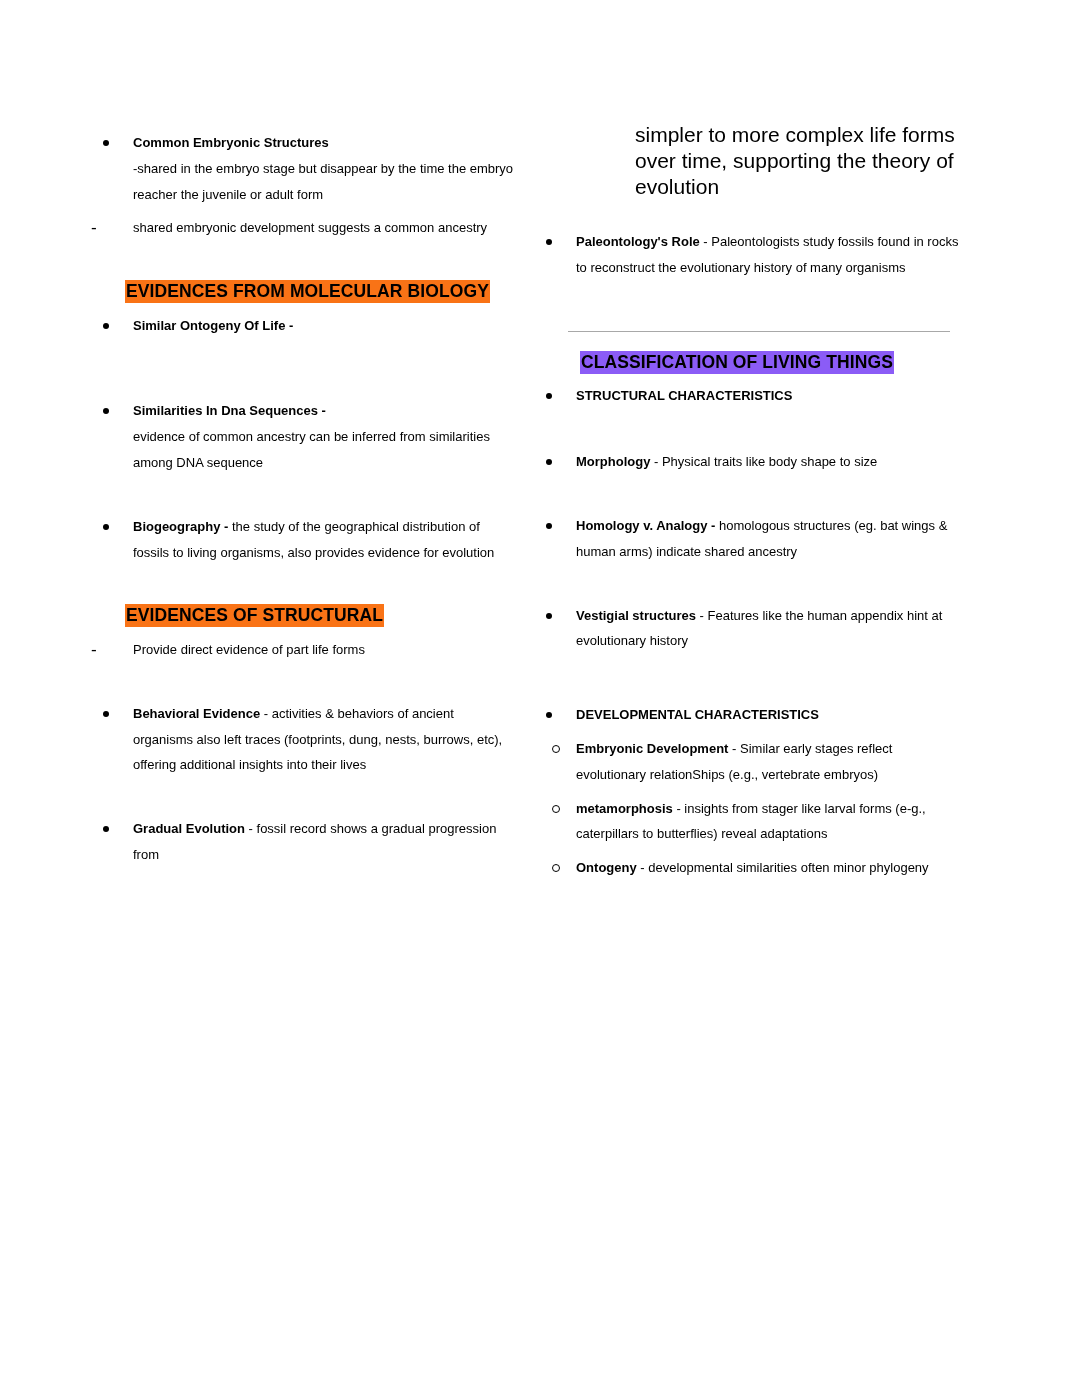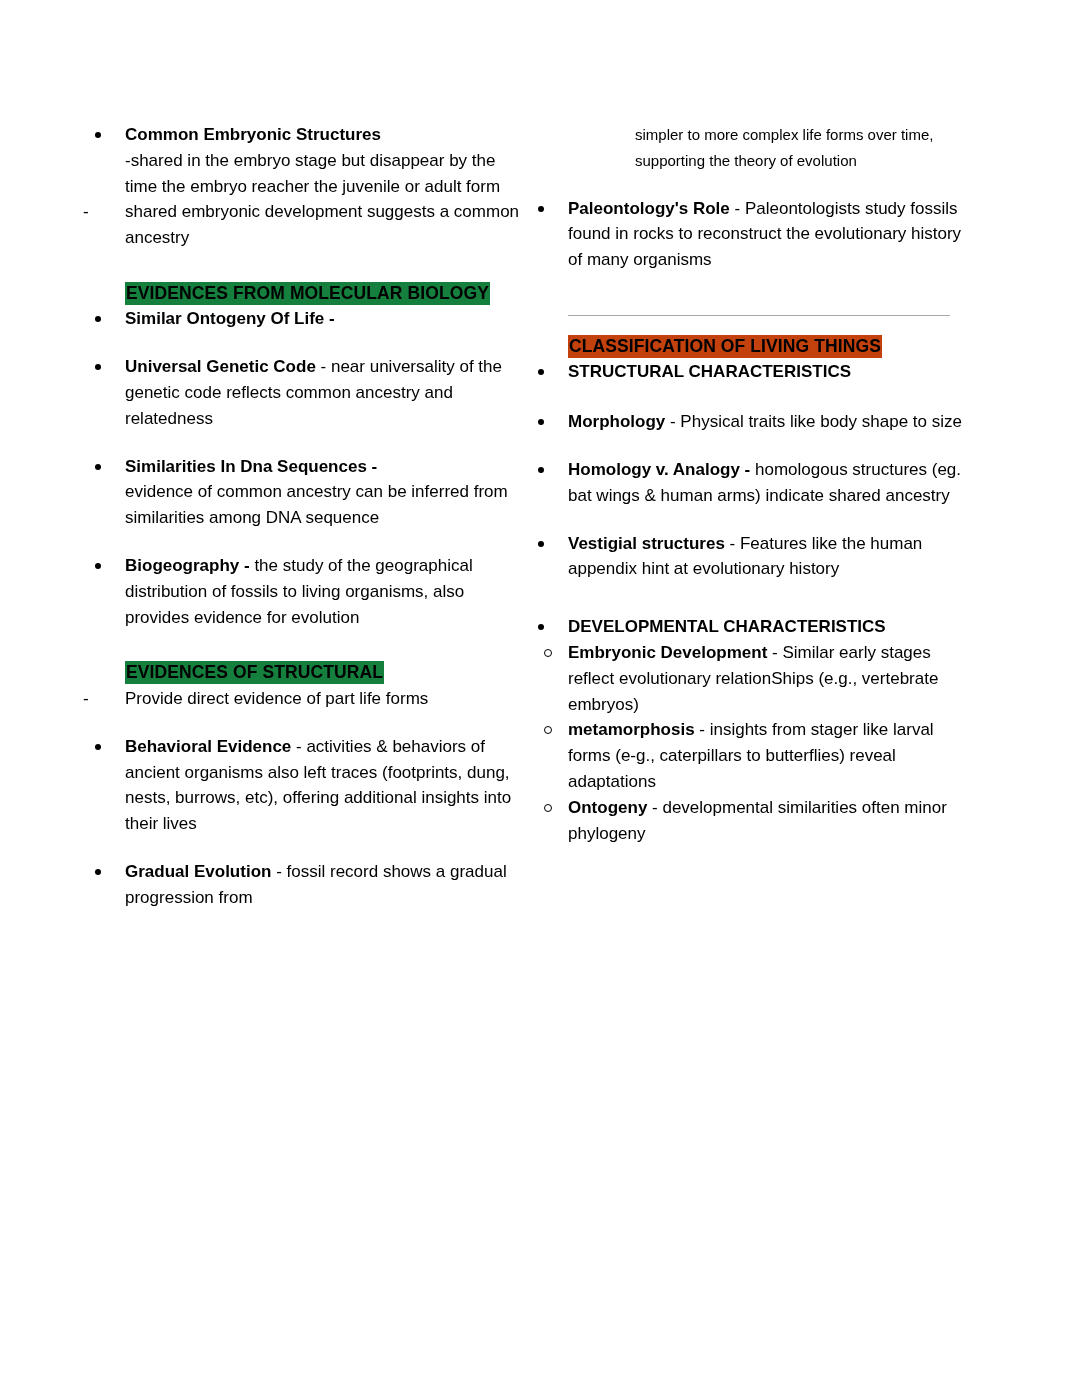--- a/index.html
+++ b/index.html
@@ -30,38 +30,38 @@
   
   .heading {
     font-size: 17.5px;
     font-weight: bold;
     line-height: 25.5px;
     letter-spacing: 0.1px;
     margin: 0;
     display: block;
   }
   .heading .hl {
-    background: #15803d;
+    background: #f97316;
     padding: 1px 1px 2px 1px;
     box-decoration-break: clone;
     -webkit-box-decoration-break: clone;
   }
-  .heading.strong .hl { background: #c2410c; }
+  .heading.strong .hl { background: #8b5cf6; margin-left: 12px; }
 
   
   ul.lvl1, ul.lvl2 {
     list-style: none;
     margin: 0;
     padding: 0;
   }
   li.item {
     position: relative;
-    font-size: 17px;
+    font-size: 13px;
     line-height: 25.8px;
-    margin: 0;
+    margin: 8px;
   }
   
   li.bullet::before {
     content: "";
     position: absolute;
     width: 6px; height: 6px;
     border-radius: 50%;
     background: #000;
     left: -30px;
     top: 10px;
@@ -97,21 +97,21 @@
   .gap-lg { height: 30px; }
 
   hr.rule {
     border: none;
     border-top: 1.2px solid #a8a8a8;
     margin: 0;
     width: 382px;
   }
 
   .cont { 
-    font-size: 15px;
+    font-size: 21px;
     line-height: 25.8px;
     margin-left: 67px;
   }
 </style>
 </head>
 <body>
 
 <div class="page">
 
   <div class="col col-left">
@@ -121,21 +121,20 @@
       <li class="item dash indent-l1"><span>shared embryonic development suggests a common ancestry</span></li>
     </ul>
 
     <div class="gap-lg"></div>
 
     <div class="heading"><span class="hl">EVIDENCES FROM MOLECULAR BIOLOGY</span></div>
 
     <ul class="lvl1">
       <li class="item bullet indent-l1"><b>Similar Ontogeny Of Life -</b><br></li>
       <li class="gap-md none"></li>
-      <li class="item bullet indent-l1"><b>Universal Genetic Code</b><span> - near universality of the genetic code reflects common ancestry and relatedness</span></li>
       <li class="gap-md none"></li>
       <li class="item bullet indent-l1"><b>Similarities In Dna Sequences -</b><br><span>evidence of common ancestry can be inferred from similarities among DNA sequence</span></li>
       <li class="gap-md none"></li>
       <li class="item bullet indent-l1"><b>Biogeography -</b><span> the study of the geographical distribution of fossils to living organisms, also provides evidence for evolution</span></li>
     </ul>
 
     <div class="gap-lg"></div>
 
     <div class="heading"><span class="hl">EVIDENCES OF STRUCTURAL</span></div>
 

